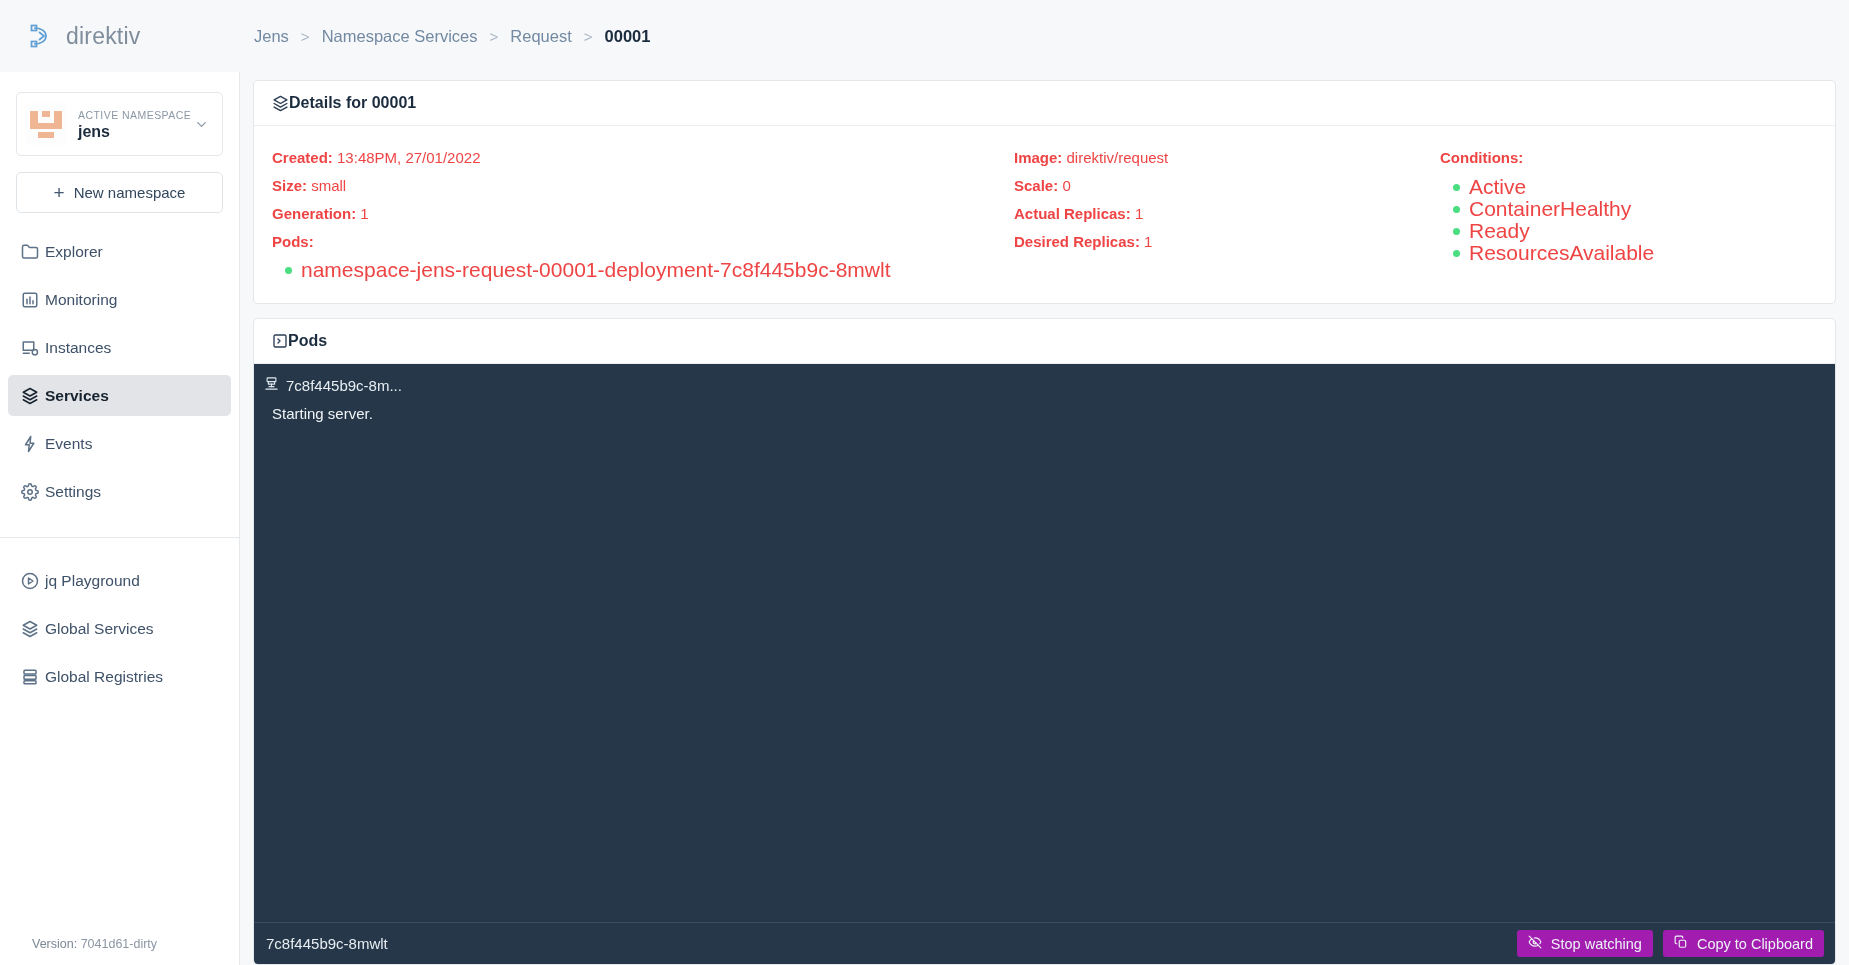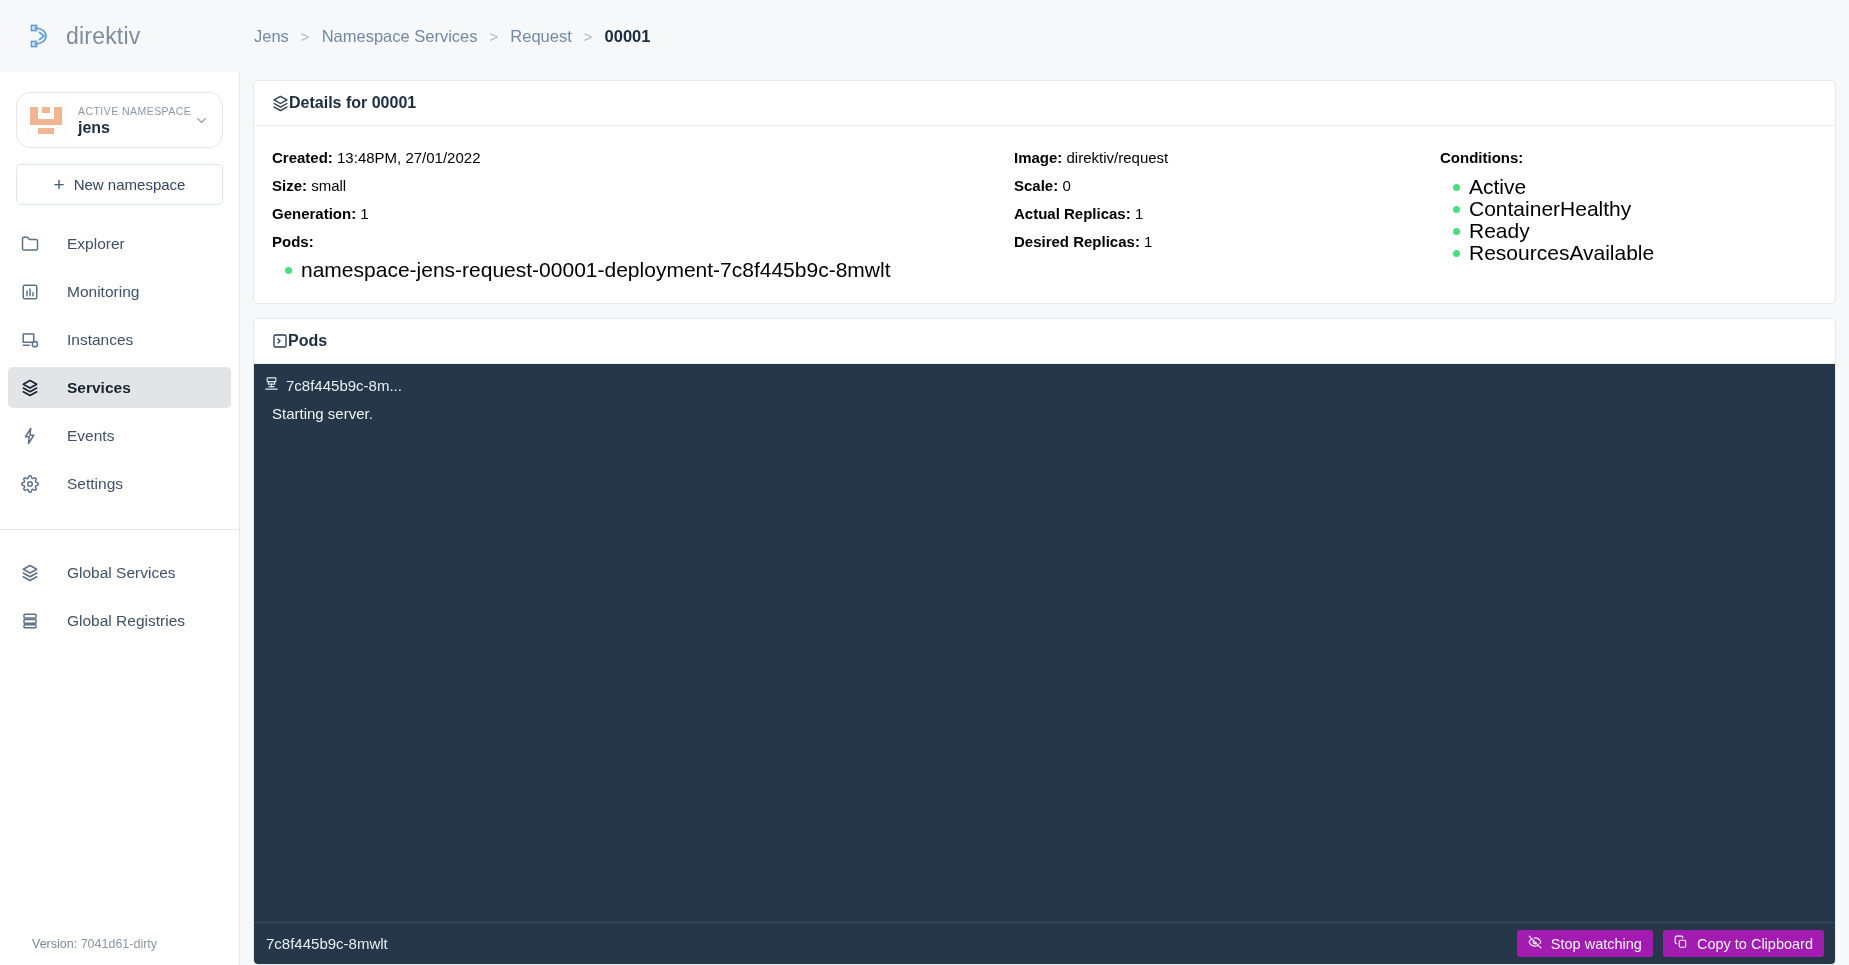--- a/index.html
+++ b/index.html
@@ -62,23 +62,23 @@
     flex: 0 0 240px;
     background: #ffffff;
     border-right: 1px solid #e6e9ec;
     display: flex;
     flex-direction: column;
     position: relative;
   }
   .ns-card {
     margin: 20px 16px 0 16px;
     border: 1px solid #e3e7eb;
-    border-radius: 14px;
+    border-radius: 5px;
     background: #fff;
-    height: 56px;
+    height: 64px;
     display: flex;
     align-items: center;
     padding: 0 8px 0 8px;
     cursor: pointer;
   }
   .ns-avatar {
     width: 42px; height: 42px;
     border-radius: 4px;
     background: #fdfdfd;
     flex: 0 0 42px;
@@ -114,21 +114,21 @@
     cursor: pointer;
   }
   .plus { font-size: 19px; line-height: 1; color: #44586f; font-weight: 400; }
 
   .nav-group { padding: 18px 8px 10px 8px; }
   .nav-group.secondary { padding-top: 22px; }
   .nav-sep { height: 1px; background: #e6e9ec; margin: 8px 0 0 0; }
   .nav-item {
     display: flex;
     align-items: center;
-    gap: 28px;
+    gap: 6px;
     height: 41px;
     padding: 0 12px;
     border-radius: 5px;
     font-size: 15.5px;
     color: #3e5168;
     cursor: pointer;
     margin-bottom: 7px;
   }
   .nav-item .ico { width: 19px; height: 19px; flex: 0 0 19px; display: flex; align-items: center; justify-content: center; color: #5d7governing; }
   .nav-item svg { stroke: #5d7187; }
@@ -168,21 +168,21 @@
     display: flex;
     align-items: center;
     padding: 0 18px;
     border-bottom: 1px solid #eceff1;
     font-size: 16px;
     font-weight: 700;
     color: #1c2c3f;
   }
   .panel-head .ico { display: flex; align-items: center; }
   .panel-body { padding: 18px 18px 20px 18px; display: flex; }
-  .col { font-size: 15px; line-height: 28px; color: #000000; }
+  .col { font-size: 15px; line-height: 28px; color: #ef4444; }
   .col-1 { flex: 0 0 742px; }
   .col-2 { flex: 0 0 426px; }
   .col-3 { flex: 1 1 auto; }
   .k { font-weight: 700; }
   .v { font-weight: 400; }
   .bullet-list { list-style: none; margin-top: 1px; }
   .bullet-list li {
     display: flex;
     align-items: center;
     gap: 9px;
@@ -371,20 +371,29 @@
           <span>Settings</span>
         </div>
       </div>
 
       <div class="nav-sep"></div>
 
       <div class="nav-group secondary">
         <div class="nav-item">
           <span class="ico">
             <svg width="18" height="18" viewBox="0 0 24 24" fill="none" stroke-width="2" stroke-linecap="round" stroke-linejoin="round">
+                <circle cx="12" cy="12" r="10"></circle>
+                <polygon points="10 8 16 12 10 16 10 8"></polygon>
+              </svg>
+          </span>
+          <span>jq Playground</span>
+        </div>
+        <div class="nav-item">
+          <span class="ico">
+            <svg width="18" height="18" viewBox="0 0 24 24" fill="none" stroke-width="2" stroke-linecap="round" stroke-linejoin="round">
                 <path d="m12 2 9 5-9 5-9-5 9-5z"></path>
                 <path d="m3 12 9 5 9-5"></path>
                 <path d="m3 17 9 5 9-5"></path>
               </svg>
           </span>
           <span>Global Services</span>
         </div>
         <div class="nav-item">
           <span class="ico">
             <svg width="18" height="18" viewBox="0 0 24 24" fill="none" stroke-width="2" stroke-linecap="round" stroke-linejoin="round">

